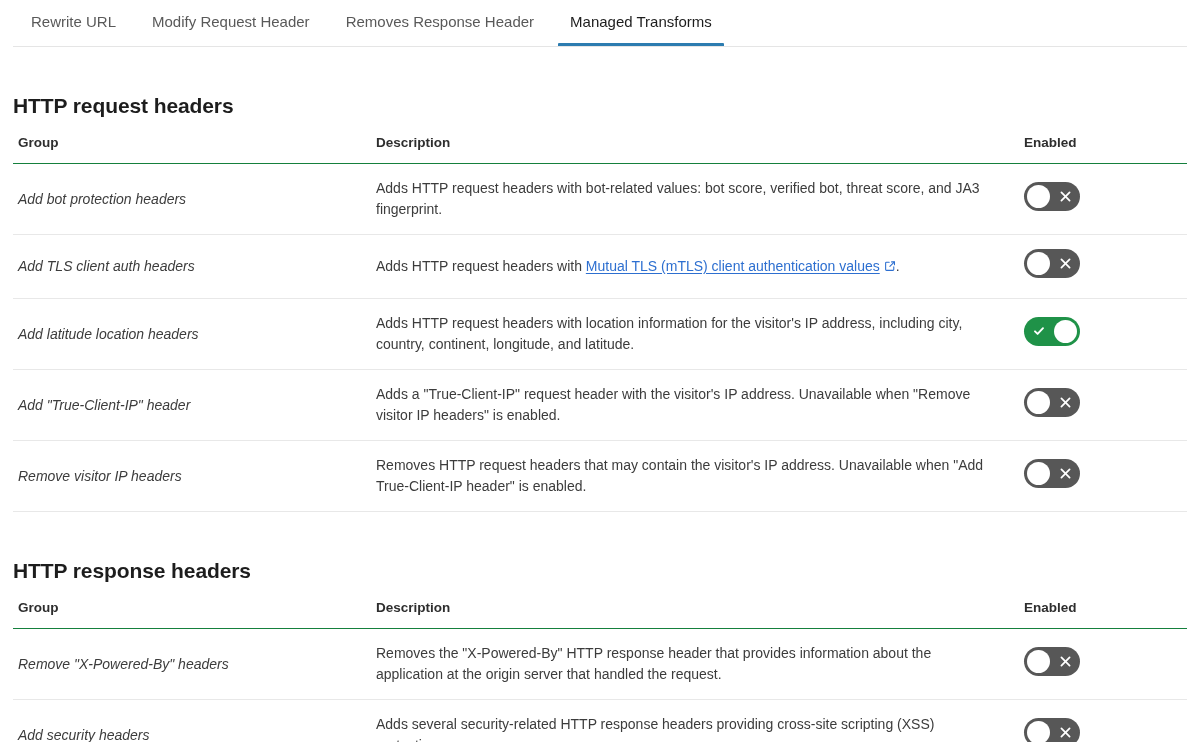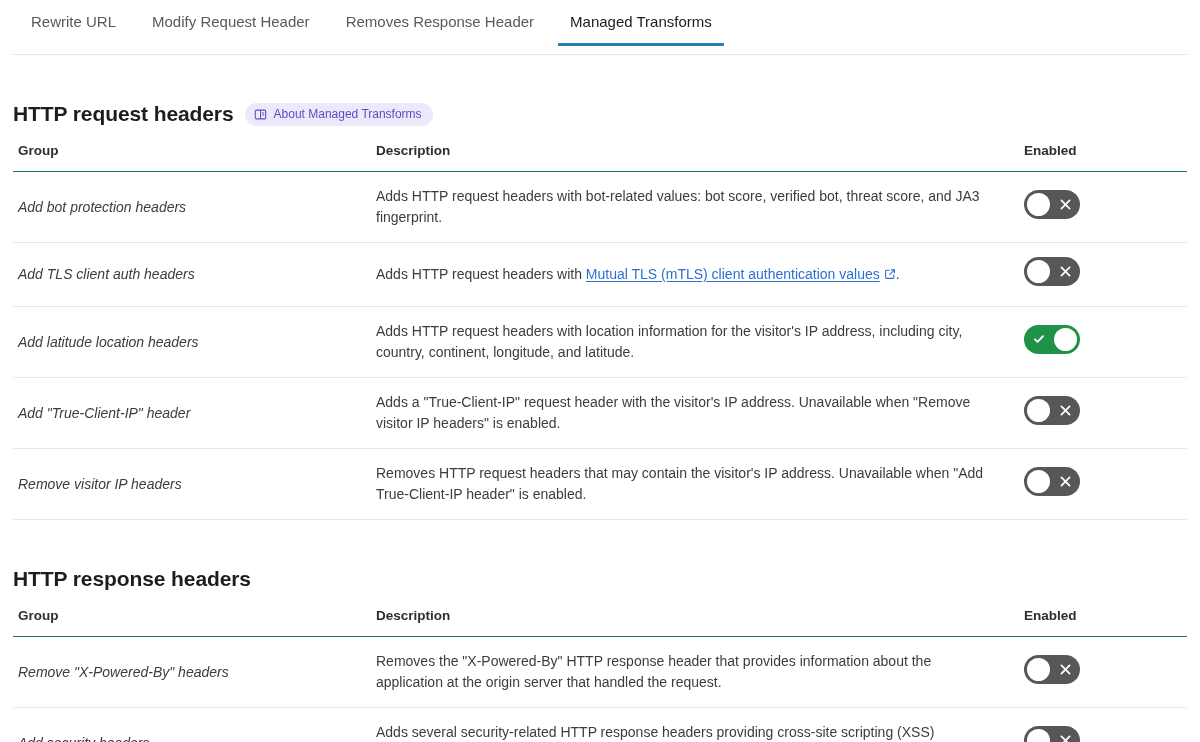--- a/index.html
+++ b/index.html
@@ -10,21 +10,21 @@
     height: 742px;
     background: #ffffff;
     font-family: "Liberation Sans", sans-serif;
     color: #313131;
     overflow: hidden;
   }
 
   
   .tabbar {
     position: relative;
-    height: 55px;
+    height: 47px;
     padding: 0 8px 0 13px;
     display: flex;
     align-items: flex-start;
   }
   .tabbar::after {
     content: "";
     position: absolute;
     left: 13px;
     right: 13px;
     bottom: 0;
@@ -60,21 +60,21 @@
     z-index: 2;
   }
 
   
   .section { padding: 0 13px; }
   .section.first { margin-top: 38px; }
   .section.second { margin-top: 36px; }
 
   .section-head {
     display: flex;
-    align-items: center;
+    align-items: flex-end;
     gap: 11px;
     margin-bottom: 14px;
     margin-top: 46px;
   }
   .section-title {
     font-size: 21px;
     line-height: 26px;
     font-weight: 600;
     color: #1d1d1d;
     letter-spacing: -0.1px;
@@ -184,31 +184,20 @@
 <div class="tabbar">
   <button class="tab">Rewrite URL</button>
   <button class="tab">Modify Request Header</button>
   <button class="tab">Removes Response Header</button>
   <button class="tab active">Managed Transforms</button>
 </div>
 
 <div class="section first">
   <div class="section-head">
     <div class="section-title">HTTP request headers</div>
-    <a class="about-badge" href="#">
-      <span>
-        <svg width="13" height="13" viewBox="0 0 16 16" fill="none" aria-hidden="true">
-          <rect x="1.6" y="2.6" width="12.8" height="10.8" rx="1.3" stroke="#5b4ec4" stroke-width="1.3"></rect>
-          <line x1="8" y1="3.2" x2="8" y2="12.8" stroke="#5b4ec4" stroke-width="1.3"></line>
-          <line x1="9.6" y1="6.1" x2="12.6" y2="6.1" stroke="#5b4ec4" stroke-width="1.2"></line>
-          <line x1="9.6" y1="8.5" x2="12.6" y2="8.5" stroke="#5b4ec4" stroke-width="1.2"></line>
-        </svg>
-      </span>
-      <span>About Managed Transforms</span>
-    </a>
   </div>
 
   <table class="mt">
     <colgroup>
         <col class="c-group">
         <col class="c-desc">
         <col class="c-en">
       </colgroup>
     <thead>
       <tr>

